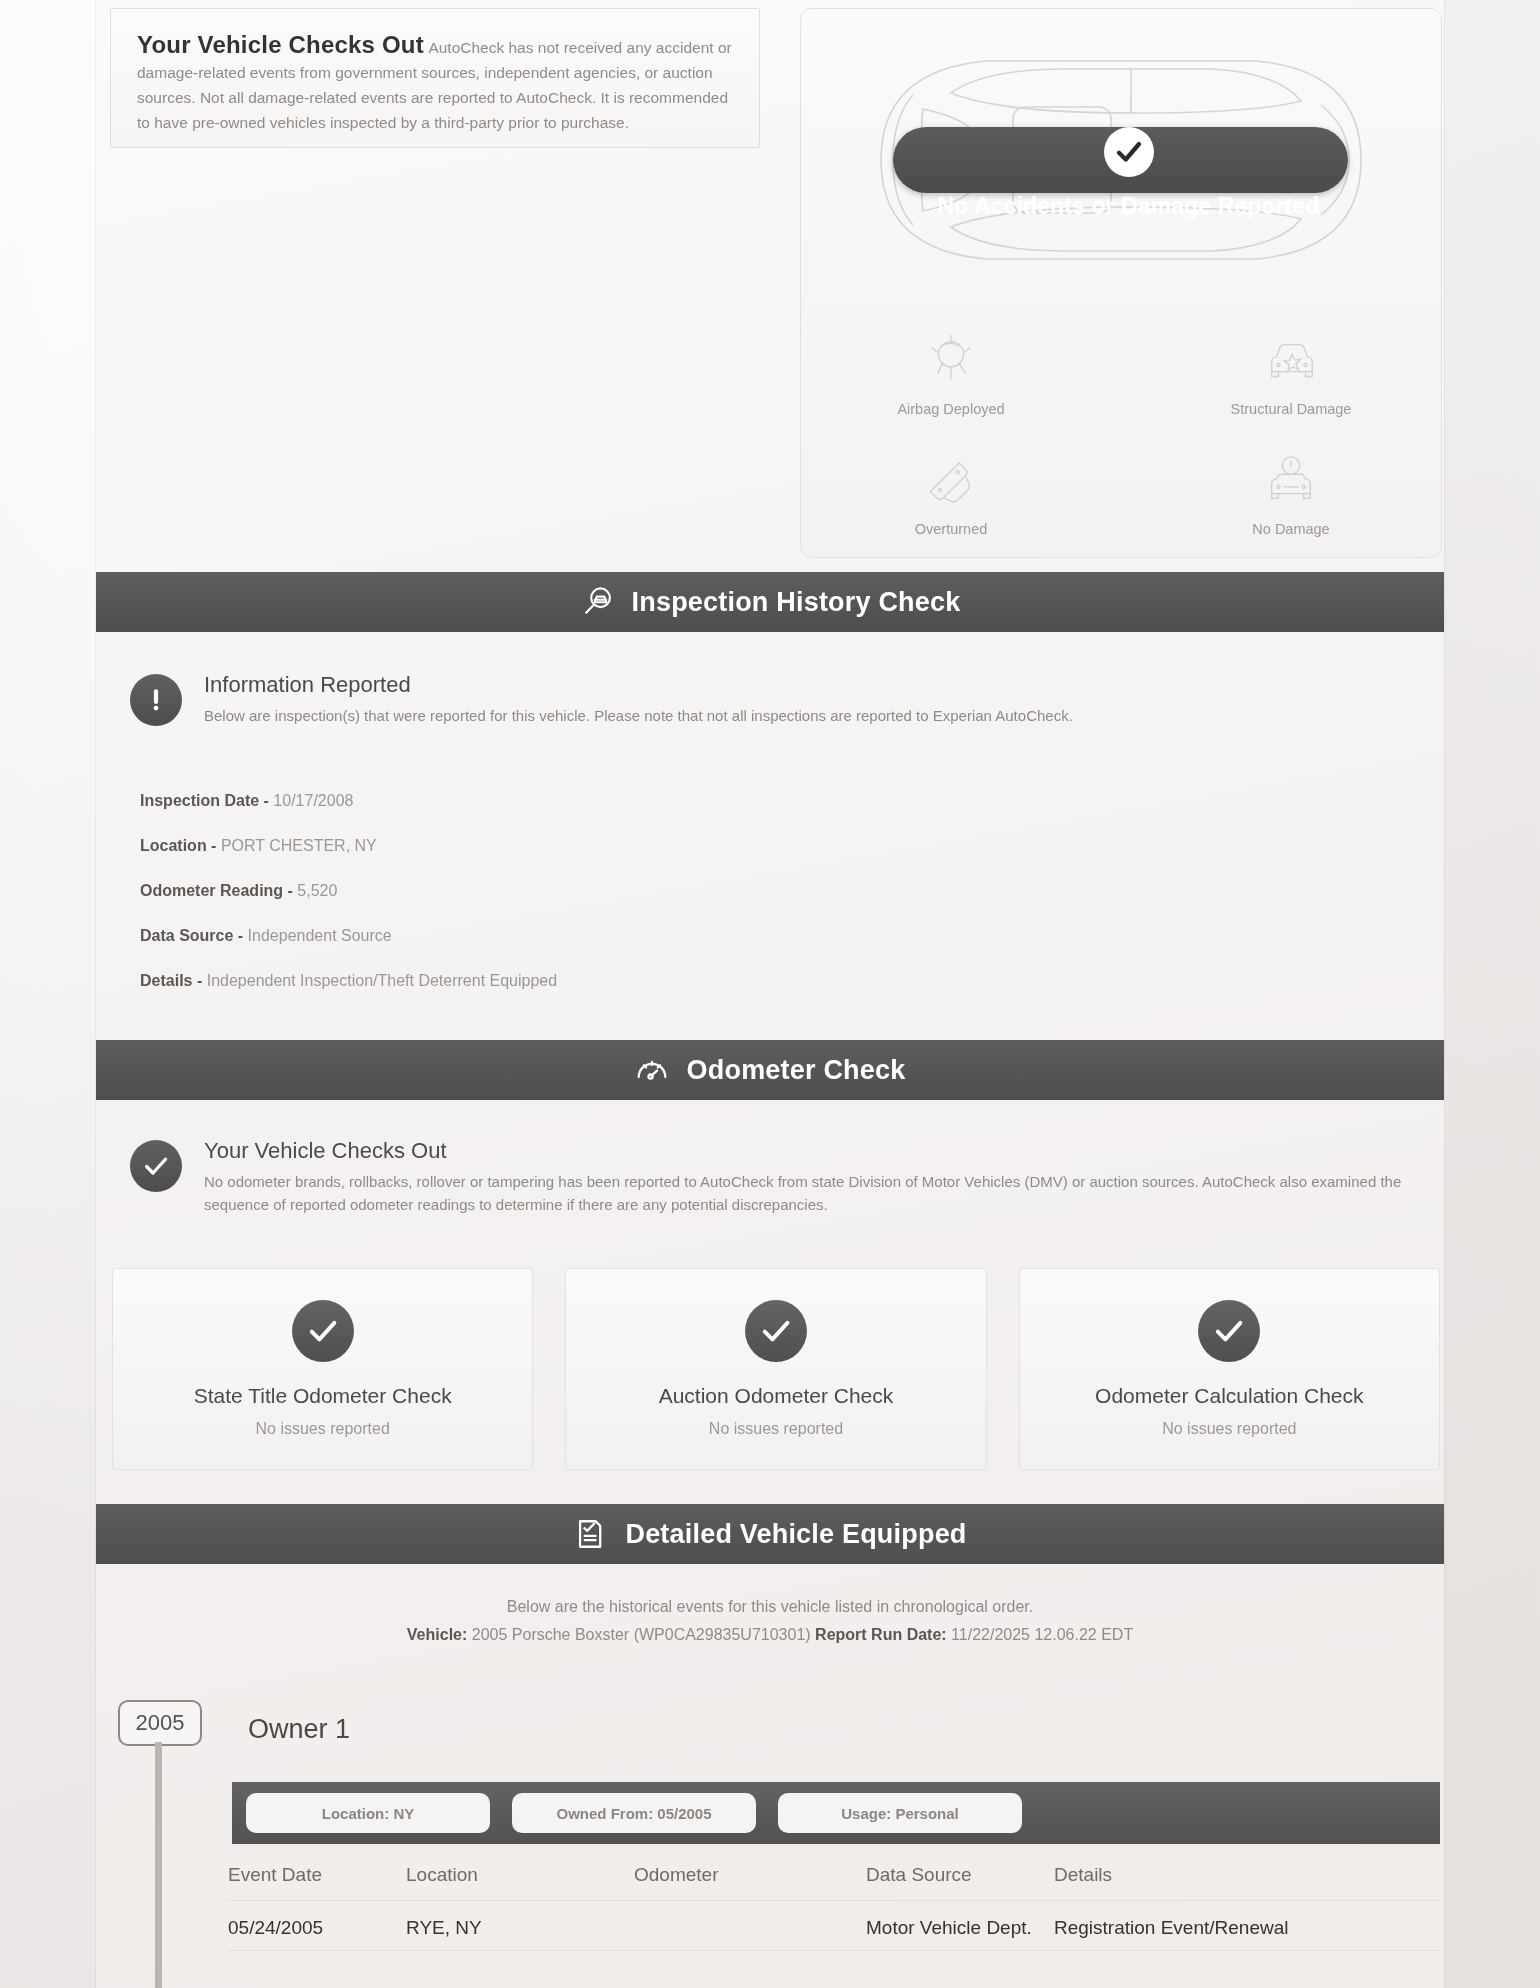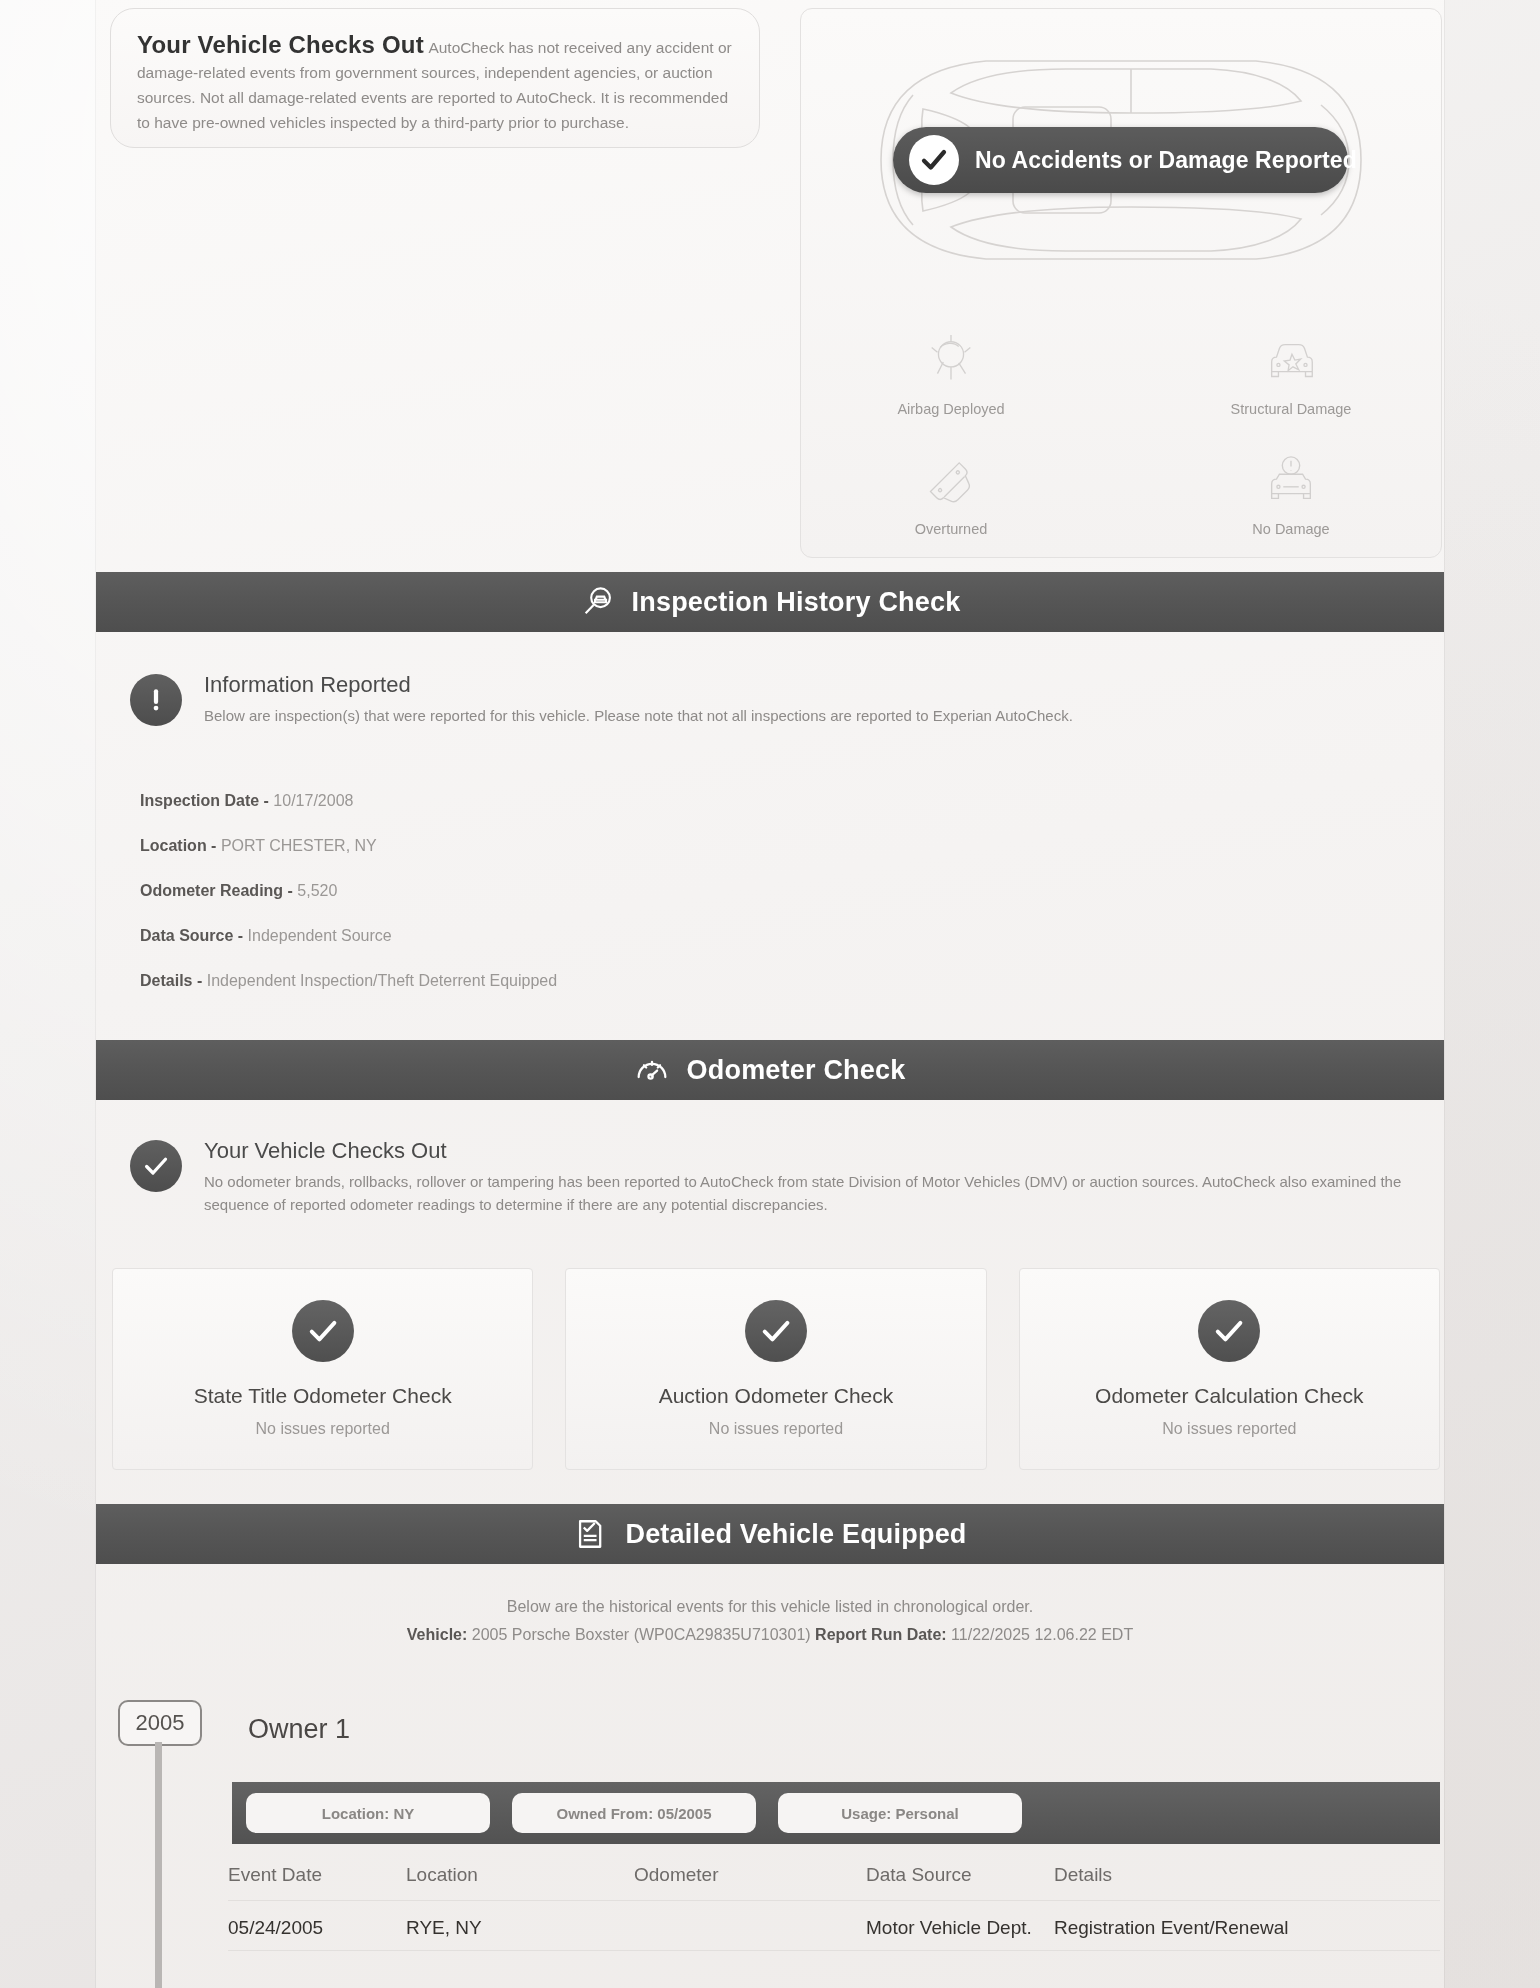--- a/index.html
+++ b/index.html
@@ -23,38 +23,38 @@
     position:absolute;left:96px;top:-20px;width:1348px;height:2030px;
     background:linear-gradient(170deg,#fbfaf9 0%,#f5f3f2 45%,#efecea 100%);
     box-shadow:0 0 0 1px rgba(0,0,0,0.045);
   }
   .content{position:absolute;left:0;top:0;width:1540px;height:1988px;}
 
   
   .topwrap{position:absolute;left:110px;top:8px;width:1330px;height:548px;}
   .card-left{
     position:absolute;left:0;top:0;width:650px;height:140px;
-    border:1px solid #e0dedd;border-radius:24px;
+    border:1px solid #e0dedd;border-radius:2px;
     background:linear-gradient(180deg,#fcfbfa,#f7f5f4);
     padding:22px 26px 0 26px;box-sizing:border-box;
   }
   .card-left .hl{font-size:24px;font-weight:bold;color:#333;letter-spacing:.2px;}
   .card-left .bd{font-size:15.5px;color:#8e8b89;line-height:1.62;}
 
   .card-right{
     position:absolute;left:690px;top:0;width:640px;height:548px;
     border:1px solid #e3e1e0;border-radius:12px;
     background:linear-gradient(180deg,#fbfaf9,#f4f2f1);
   }
   .carbox{position:absolute;left:0;top:26px;width:640px;height:250px;}
   .badge{
     position:absolute;left:92px;top:118px;width:455px;height:66px;
     background:linear-gradient(180deg,#5c5c5c,#4a4a4a);
     border-radius:34px;display:flex;align-items:center;gap:16px;padding-left:16px;
-    box-sizing:border-box;box-shadow:0 2px 6px rgba(0,0,0,.25);
+    box-sizing:border-box;box-shadow:0 2px 6px rgba(0,0,0,.25);flex-direction:column;
   }
   .badge .circ{
     width:50px;height:50px;border-radius:50%;background:#fff;
     display:flex;align-items:center;justify-content:center;flex:none;
   }
   .badge .circ svg{width:30px;height:30px;}
   .badge .btxt{color:#fff;font-size:23px;font-weight:bold;letter-spacing:.1px;white-space:nowrap;}
 
   .iconrow{position:absolute;left:0;top:320px;width:640px;}
   .icell{position:absolute;text-align:center;width:240px;}

